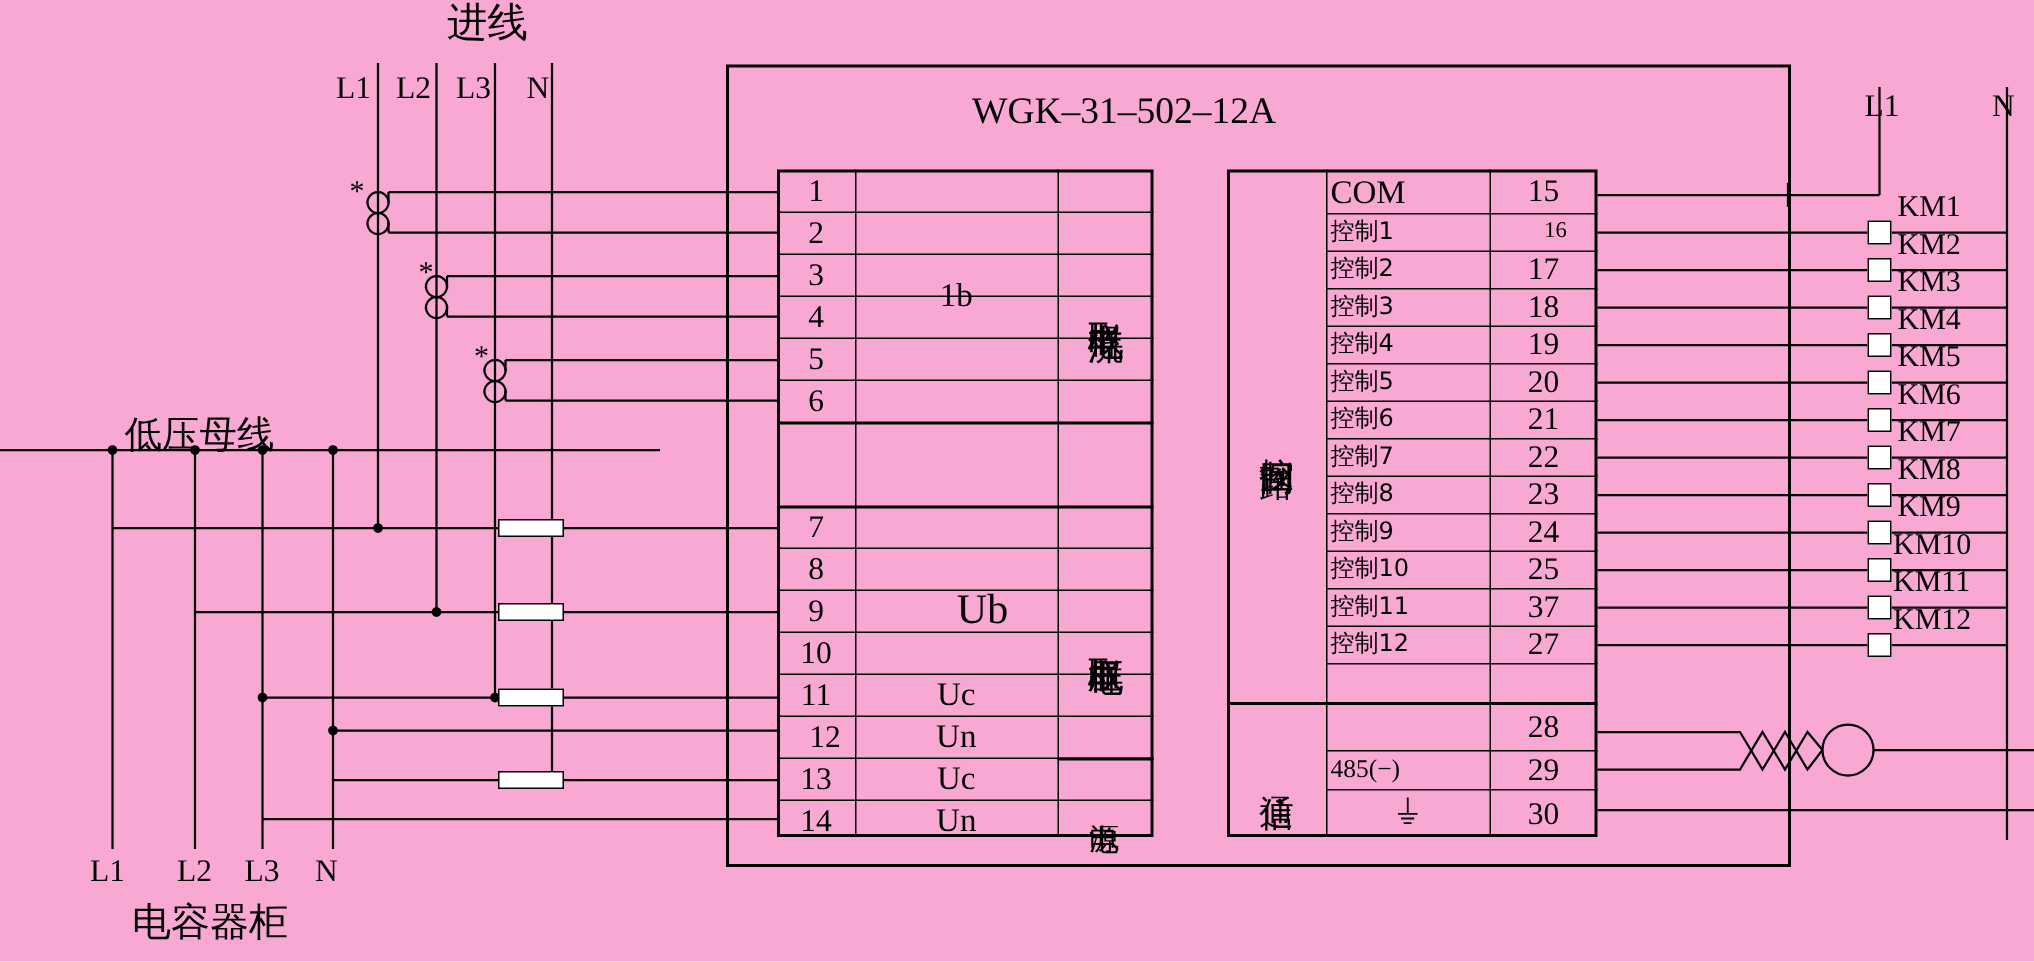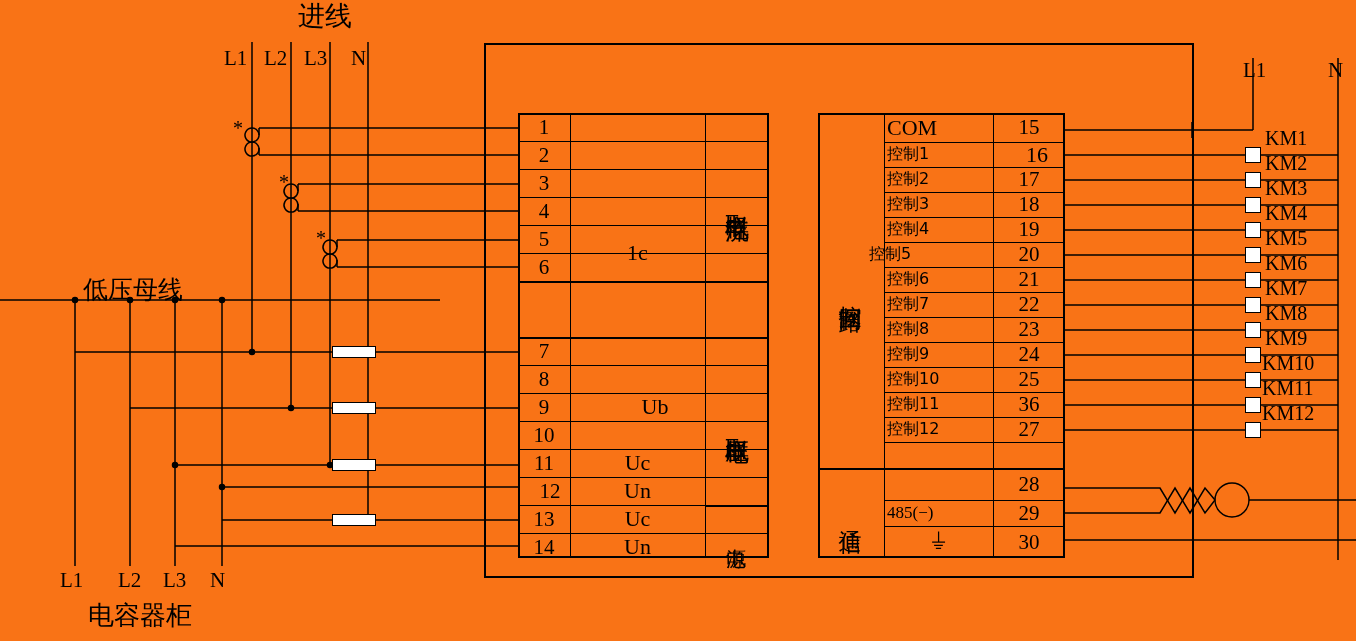--- a/index.html
+++ b/index.html
@@ -1,17 +1,17 @@
 <!DOCTYPE html>
 <html><head>
 <meta charset="utf-8">
 <style>
   html,body{margin:0;padding:0;background:#fff;}
   body{font-family:"Liberation Serif", serif;}
-  #root{position:relative;width:1356px;height:641px;overflow:hidden;background:#f97316;}
+  #root{position:relative;width:1356px;height:641px;overflow:hidden;background:#f9a8d4;}
   .ln{position:absolute;background:#000;}
   .h{height:1px;}
   .v{width:1px;}
   .h2{height:2px;}
   .txt{position:absolute;white-space:nowrap;line-height:1;}
   .cn{font-family:"DejaVu Sans", sans-serif;}
   .box{position:absolute;border:2px solid #000;box-sizing:border-box;}
   .box1{position:absolute;border:1px solid #000;box-sizing:border-box;}
   .cell{position:absolute;box-sizing:border-box;display:flex;align-items:center;justify-content:center;white-space:nowrap;}
   .cellL{justify-content:flex-start;padding-left:3px;}
@@ -150,20 +150,21 @@
     </g>
   </svg>
 
   <div class="fuse" style="left:332px;top:346px;"></div>
   <div class="fuse" style="left:332px;top:402px;"></div>
   <div class="fuse" style="left:332px;top:459px;"></div>
   <div class="fuse" style="left:332px;top:514px;"></div>
 
   <div class="box" style="left:484px;top:43px;width:710px;height:535px;"></div>
 
+  <div class="txt" style="left:648px;top:62px;font-size:25px;">WGK–31–502–12A</div>
 
   <div class="box1" style="left:518px;top:113px;width:251px;height:445px;border-width:2px;"></div>
 
   <div class="ln v" style="left:570px;top:113px;height:445px;"></div>
   <div class="ln v" style="left:705px;top:113px;height:445px;"></div>
 
   <div class="ln h" style="left:518px;top:141px;width:251px;"></div>
   <div class="ln h" style="left:518px;top:169px;width:251px;"></div>
   <div class="ln h" style="left:518px;top:197px;width:251px;"></div>
   <div class="ln h" style="left:518px;top:225px;width:251px;"></div>
@@ -188,22 +189,22 @@
   <div class="cell" style="left:518px;top:253px;width:52px;height:28px;font-size:21px;">6</div>
   <div class="cell" style="left:518px;top:337px;width:52px;height:28px;font-size:21px;">7</div>
   <div class="cell" style="left:518px;top:365px;width:52px;height:28px;font-size:21px;">8</div>
   <div class="cell" style="left:518px;top:393px;width:52px;height:28px;font-size:21px;">9</div>
   <div class="cell" style="left:518px;top:421px;width:52px;height:28px;font-size:21px;">10</div>
   <div class="cell" style="left:518px;top:449px;width:52px;height:28px;font-size:21px;">11</div>
   <div class="cell" style="left:518px;top:477px;width:52px;height:28px;font-size:21px;padding-left:12px;">12</div>
   <div class="cell" style="left:518px;top:505px;width:52px;height:28px;font-size:21px;">13</div>
   <div class="cell" style="left:518px;top:533px;width:52px;height:28px;font-size:21px;">14</div>
 
-  <div class="cell" style="left:570px;top:225px;width:135px;height:56px;font-size:22px;">1c</div>
-  <div class="cell" style="left:570px;top:393px;width:135px;height:28px;font-size:22px;padding-left:35px;">Ub</div>
+  <div class="cell" style="left:570px;top:169px;width:135px;height:56px;font-size:22px;">1b</div>
+  <div class="cell" style="left:570px;top:393px;width:135px;height:28px;font-size:28px;padding-left:35px;">Ub</div>
   <div class="cell" style="left:570px;top:449px;width:135px;height:28px;font-size:22px;">Uc</div>
   <div class="cell" style="left:570px;top:477px;width:135px;height:28px;font-size:22px;">Un</div>
   <div class="cell" style="left:570px;top:505px;width:135px;height:28px;font-size:22px;">Uc</div>
   <div class="cell" style="left:570px;top:533px;width:135px;height:28px;font-size:22px;">Un</div>
 
   <div class="cell cn" style="left:705px;top:113px;width:64px;height:168px;font-size:24px;writing-mode:vertical-rl;text-orientation:upright;letter-spacing:1px;">取样电流</div>
   <div class="cell cn" style="left:705px;top:337px;width:64px;height:168px;font-size:24px;writing-mode:vertical-rl;text-orientation:upright;letter-spacing:1px;">取样电压</div>
   <div class="cell cn" style="left:705px;top:505px;width:64px;height:56px;font-size:20px;writing-mode:vertical-rl;text-orientation:upright;">电源</div>
 
   <div class="box1" style="left:818px;top:113px;width:247px;height:445px;border-width:2px;"></div>
@@ -229,43 +230,43 @@
   <div class="ln h" style="left:884px;top:526px;width:181px;"></div>
 
   <div class="cell cn" style="left:818px;top:113px;width:66px;height:355px;font-size:23px;writing-mode:vertical-rl;text-orientation:upright;letter-spacing:2px;">控制回路</div>
   <div class="cell cn" style="left:818px;top:468px;width:66px;height:90px;font-size:23px;writing-mode:vertical-rl;text-orientation:upright;letter-spacing:2px;">通信</div>
 
   <div class="cell cellL" style="left:884px;top:113px;width:109px;height:29px;font-size:22px;">COM</div>
   <div class="cell cellL cn" style="left:884px;top:142px;width:109px;height:25px;font-size:16px;">控制1</div>
   <div class="cell cellL cn" style="left:884px;top:167px;width:109px;height:25px;font-size:16px;">控制2</div>
   <div class="cell cellL cn" style="left:884px;top:192px;width:109px;height:25px;font-size:16px;">控制3</div>
   <div class="cell cellL cn" style="left:884px;top:217px;width:109px;height:25px;font-size:16px;">控制4</div>
-  <div class="cell cellL cn" style="left:866px;top:242px;width:109px;height:25px;font-size:16px;">控制5</div>
+  <div class="cell cellL cn" style="left:884px;top:242px;width:109px;height:25px;font-size:16px;">控制5</div>
   <div class="cell cellL cn" style="left:884px;top:267px;width:109px;height:25px;font-size:16px;">控制6</div>
   <div class="cell cellL cn" style="left:884px;top:292px;width:109px;height:25px;font-size:16px;">控制7</div>
   <div class="cell cellL cn" style="left:884px;top:317px;width:109px;height:25px;font-size:16px;">控制8</div>
   <div class="cell cellL cn" style="left:884px;top:342px;width:109px;height:25px;font-size:16px;">控制9</div>
   <div class="cell cellL cn" style="left:884px;top:367px;width:109px;height:25px;font-size:16px;">控制10</div>
   <div class="cell cellL cn" style="left:884px;top:392px;width:109px;height:25px;font-size:16px;">控制11</div>
   <div class="cell cellL cn" style="left:884px;top:417px;width:109px;height:25px;font-size:16px;">控制12</div>
   <div class="cell cellL" style="left:884px;top:500px;width:109px;height:26px;font-size:17px;">485(−)</div>
   <div class="cell" style="left:884px;top:526px;width:109px;height:32px;font-size:22px;">⏚</div>
 
   <div class="cell" style="left:993px;top:113px;width:72px;height:29px;font-size:21px;">15</div>
-  <div class="cell" style="left:993px;top:142px;width:88px;height:25px;font-size:22px;">16</div>
+  <div class="cell" style="left:993px;top:142px;width:88px;height:25px;font-size:15px;">16</div>
   <div class="cell" style="left:993px;top:167px;width:72px;height:25px;font-size:21px;">17</div>
   <div class="cell" style="left:993px;top:192px;width:72px;height:25px;font-size:21px;">18</div>
   <div class="cell" style="left:993px;top:217px;width:72px;height:25px;font-size:21px;">19</div>
   <div class="cell" style="left:993px;top:242px;width:72px;height:25px;font-size:21px;">20</div>
   <div class="cell" style="left:993px;top:267px;width:72px;height:25px;font-size:21px;">21</div>
   <div class="cell" style="left:993px;top:292px;width:72px;height:25px;font-size:21px;">22</div>
   <div class="cell" style="left:993px;top:317px;width:72px;height:25px;font-size:21px;">23</div>
   <div class="cell" style="left:993px;top:342px;width:72px;height:25px;font-size:21px;">24</div>
   <div class="cell" style="left:993px;top:367px;width:72px;height:25px;font-size:21px;">25</div>
-  <div class="cell" style="left:993px;top:392px;width:72px;height:25px;font-size:21px;">36</div>
+  <div class="cell" style="left:993px;top:392px;width:72px;height:25px;font-size:21px;">37</div>
   <div class="cell" style="left:993px;top:417px;width:72px;height:25px;font-size:21px;">27</div>
   <div class="cell" style="left:993px;top:468px;width:72px;height:32px;font-size:21px;">28</div>
   <div class="cell" style="left:993px;top:500px;width:72px;height:26px;font-size:21px;">29</div>
   <div class="cell" style="left:993px;top:526px;width:72px;height:32px;font-size:21px;">30</div>
 
   <div class="km" style="left:1245px;top:147px;"></div>
   <div class="km" style="left:1245px;top:172px;"></div>
   <div class="km" style="left:1245px;top:197px;"></div>
   <div class="km" style="left:1245px;top:222px;"></div>
   <div class="km" style="left:1245px;top:247px;"></div>

